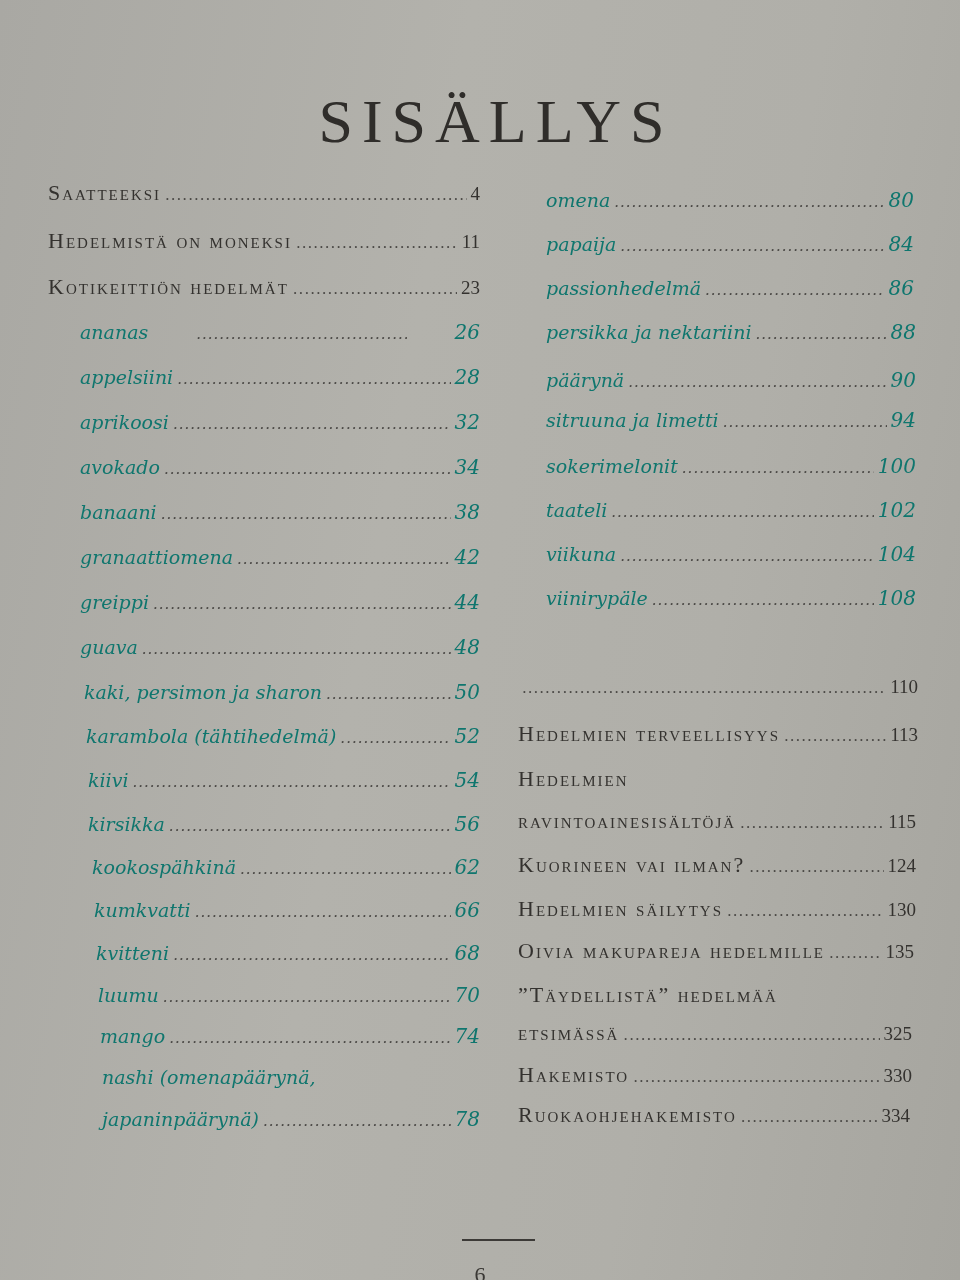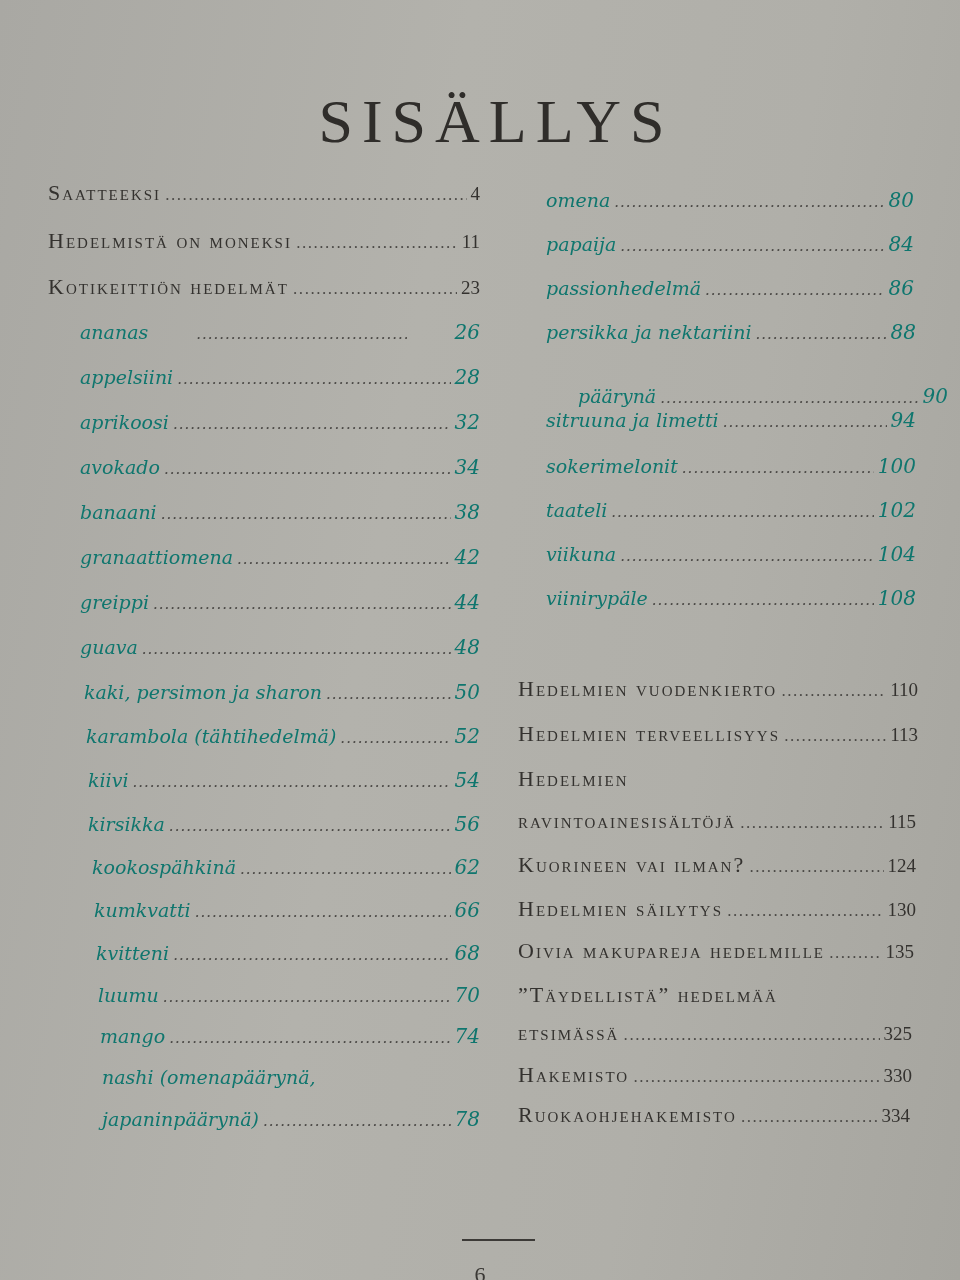--- a/index.html
+++ b/index.html
@@ -181,21 +181,21 @@
   <div class="entry it" style="left:546px; top:276px; width:368px;">
     <span class="label">passionhedelmä</span>
     <span class="dots"></span>
     <span class="page">86</span>
   </div>
   <div class="entry it" style="left:546px; top:320px; width:370px;">
     <span class="label">persikka ja nektariini</span>
     <span class="dots"></span>
     <span class="page">88</span>
   </div>
-  <div class="entry it" style="left:546px; top:384px; width:370px;margin-left:32px;">
+  <div class="entry it" style="left:546px; top:368px; width:370px;">
     <span class="label">päärynä</span>
     <span class="dots"></span>
     <span class="page">90</span>
   </div>
   <div class="entry it" style="left:546px; top:408px; width:370px;">
     <span class="label">sitruuna ja limetti</span>
     <span class="dots"></span>
     <span class="page">94</span>
   </div>
   <div class="entry it" style="left:546px; top:454px; width:370px;">
@@ -213,21 +213,20 @@
     <span class="dots"></span>
     <span class="page">104</span>
   </div>
   <div class="entry it" style="left:546px; top:586px; width:370px;">
     <span class="label">viinirypäle</span>
     <span class="dots"></span>
     <span class="page">108</span>
   </div>
 
   <div class="entry sc" style="left:518px; top:676px; width:400px;">
-    <span class="label">Hedelmien vuodenkierto</span>
     <span class="dots"></span>
     <span class="page">110</span>
   </div>
   <div class="entry sc" style="left:518px; top:721px; width:400px;text-align:right;">
     <span class="label">Hedelmien terveellisyys</span>
     <span class="dots"></span>
     <span class="page">113</span>
   </div>
   <div class="sub-only sc" style="left:518px; top:766px;">Hedelmien</div>
   <div class="entry sc" style="left:518px; top:808px; width:398px;">

